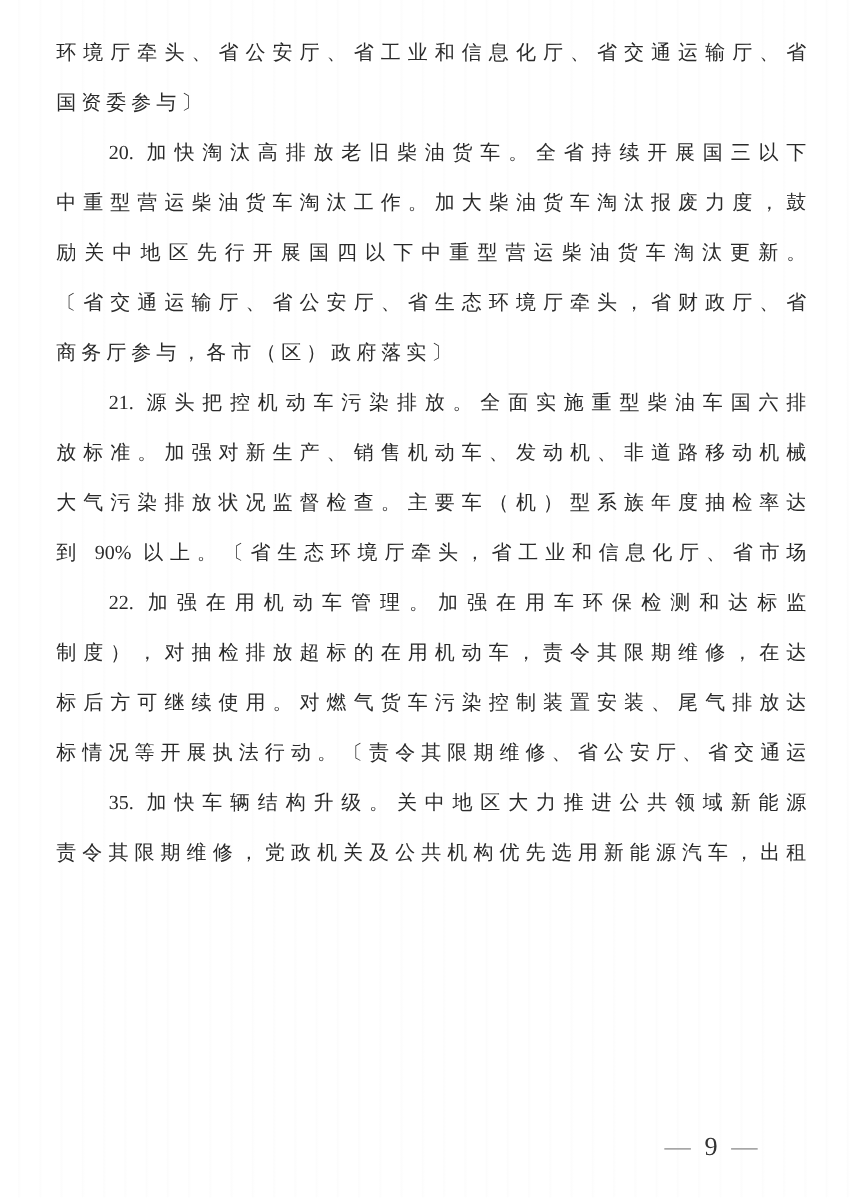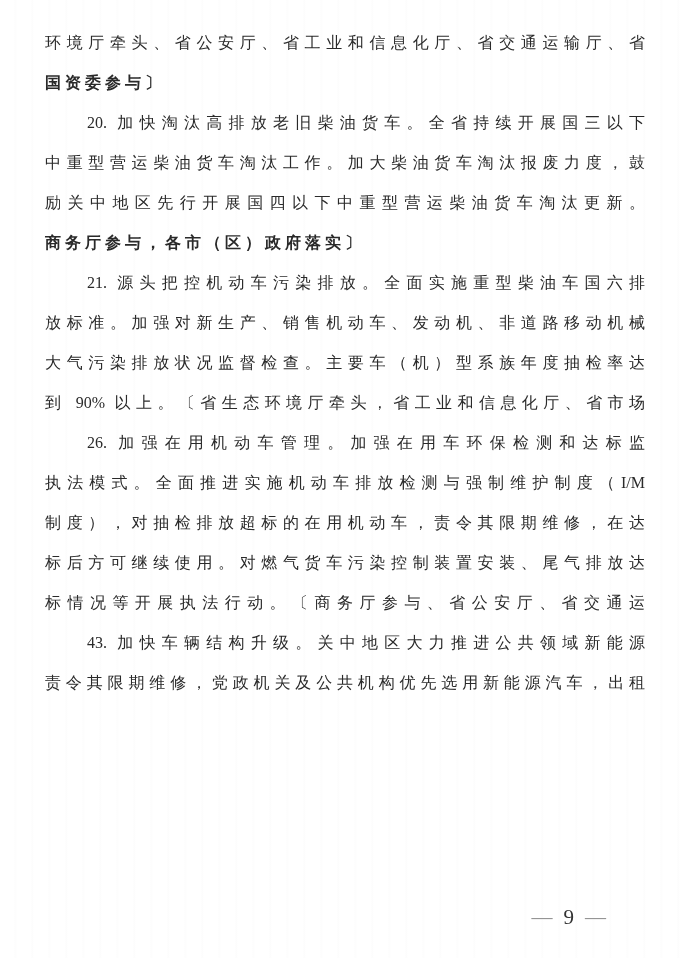--- a/index.html
+++ b/index.html
@@ -28,21 +28,20 @@
     line-height: 40px;
     letter-spacing: 0px;
     text-align: justify;
     text-align-last: justify;
     white-space: normal;
   }
   
   .line.end {
     text-align-last: left;
     letter-spacing: 4px;
-    font-weight: bold;
   }
   
   .line.start {
     text-indent: 42px;
   }
   .page-number {
     position: absolute;
     top: 904px;
     right: 83px;
     font-size: 21px;
@@ -62,29 +61,29 @@
 </head>
 <body>
 
 <div class="page">
   <div class="body-text" id="doc-lines">
       <div class="line">环境厅牵头、省公安厅、省工业和信息化厅、省交通运输厅、省</div>
       <div class="line end">国资委参与〕</div>
       <div class="line start">20. 加快淘汰高排放老旧柴油货车。全省持续开展国三以下</div>
       <div class="line">中重型营运柴油货车淘汰工作。加大柴油货车淘汰报废力度，鼓</div>
       <div class="line">励关中地区先行开展国四以下中重型营运柴油货车淘汰更新。</div>
+      <div class="line">〔省交通运输厅、省公安厅、省生态环境厅牵头，省财政厅、省</div>
       <div class="line end">商务厅参与，各市（区）政府落实〕</div>
       <div class="line start">21. 源头把控机动车污染排放。全面实施重型柴油车国六排</div>
       <div class="line">放标准。加强对新生产、销售机动车、发动机、非道路移动机械</div>
       <div class="line">大气污染排放状况监督检查。主要车（机）型系族年度抽检率达</div>
       <div class="line">到 90% 以上。〔省生态环境厅牵头，省工业和信息化厅、省市场</div>
-      <div class="line start">26. 加强在用机动车管理。加强在用车环保检测和达标监</div>
-      <div class="line">执法模式。全面推进实施机动车排放检测与强制维护制度（I/M</div>
+      <div class="line start">22. 加强在用机动车管理。加强在用车环保检测和达标监</div>
       <div class="line">制度），对抽检排放超标的在用机动车，责令其限期维修，在达</div>
       <div class="line">标后方可继续使用。对燃气货车污染控制装置安装、尾气排放达</div>
-      <div class="line">标情况等开展执法行动。〔商务厅参与、省公安厅、省交通运</div>
-      <div class="line start">43. 加快车辆结构升级。关中地区大力推进公共领域新能源</div>
+      <div class="line">标情况等开展执法行动。〔责令其限期维修、省公安厅、省交通运</div>
+      <div class="line start">35. 加快车辆结构升级。关中地区大力推进公共领域新能源</div>
       <div class="line">责令其限期维修，党政机关及公共机构优先选用新能源汽车，出租</div>
     </div>
   <div class="page-number">
     <span class="dash">—</span><span class="num">9</span><span class="dash">—</span>
   </div>
 </div>
 
 </body></html>

